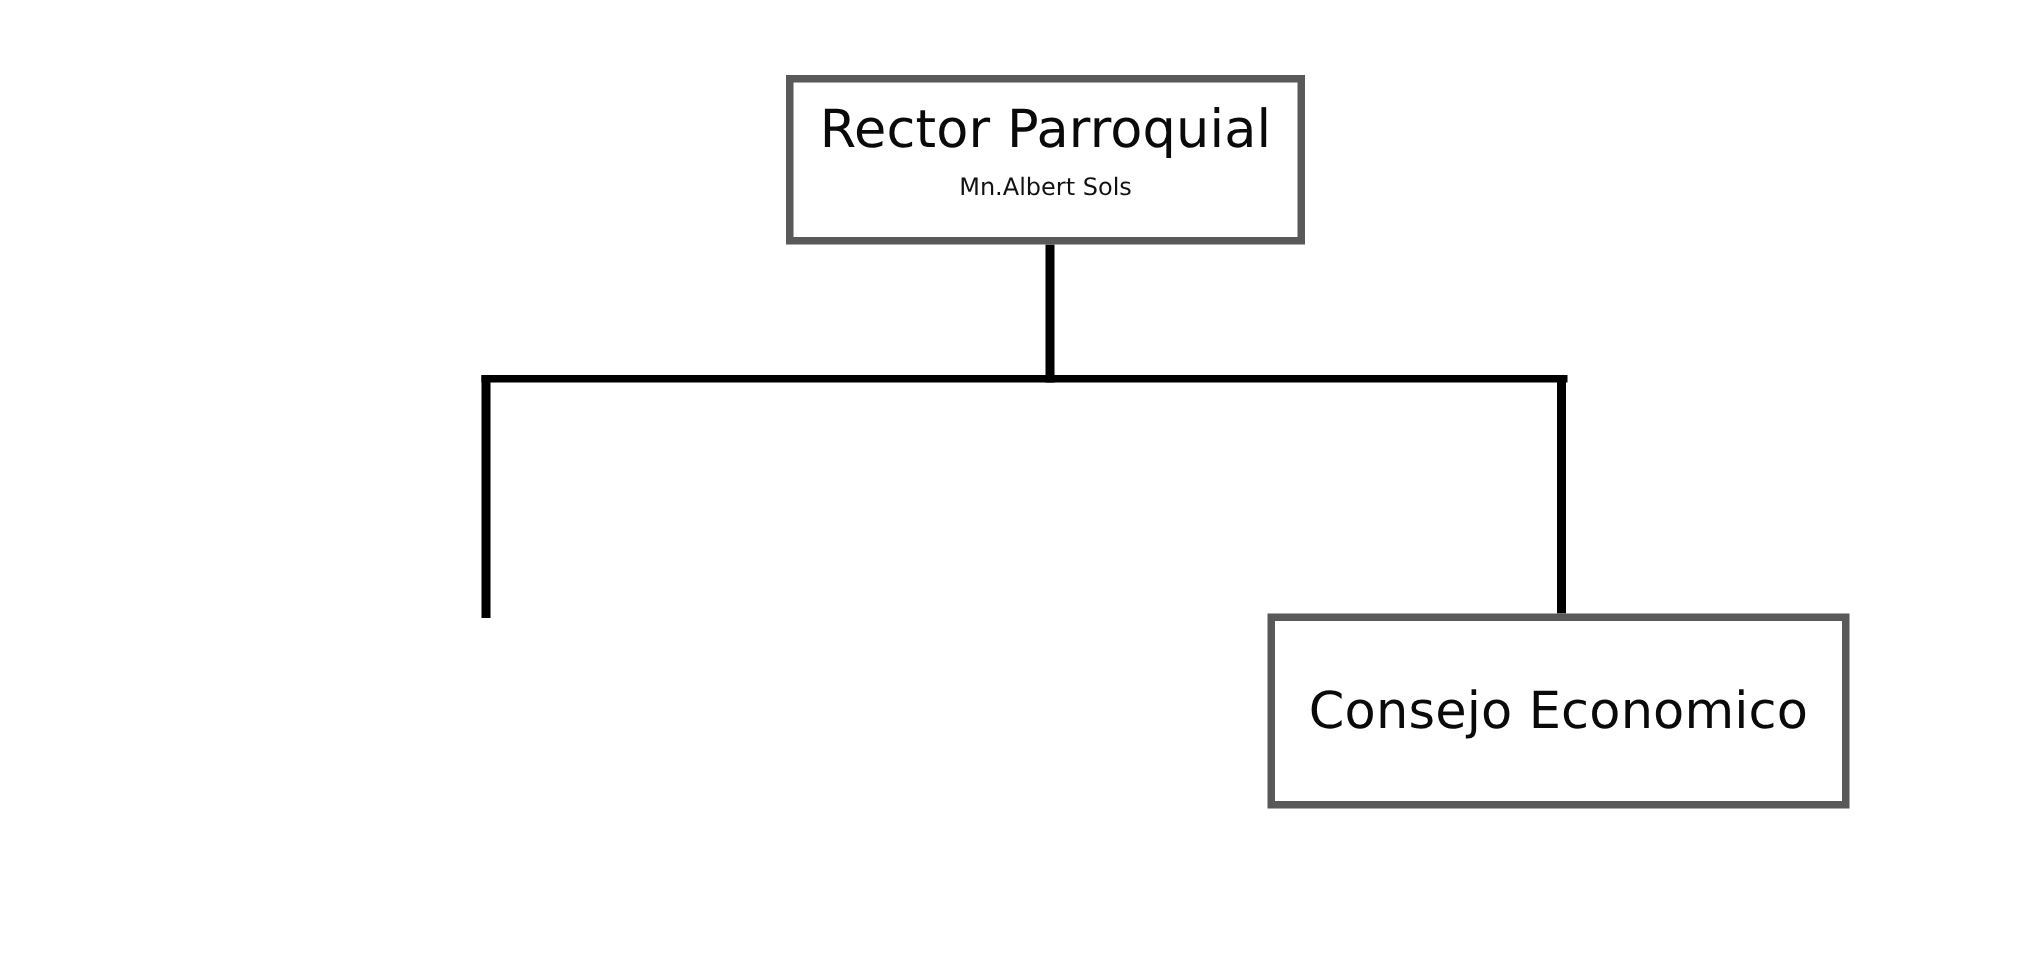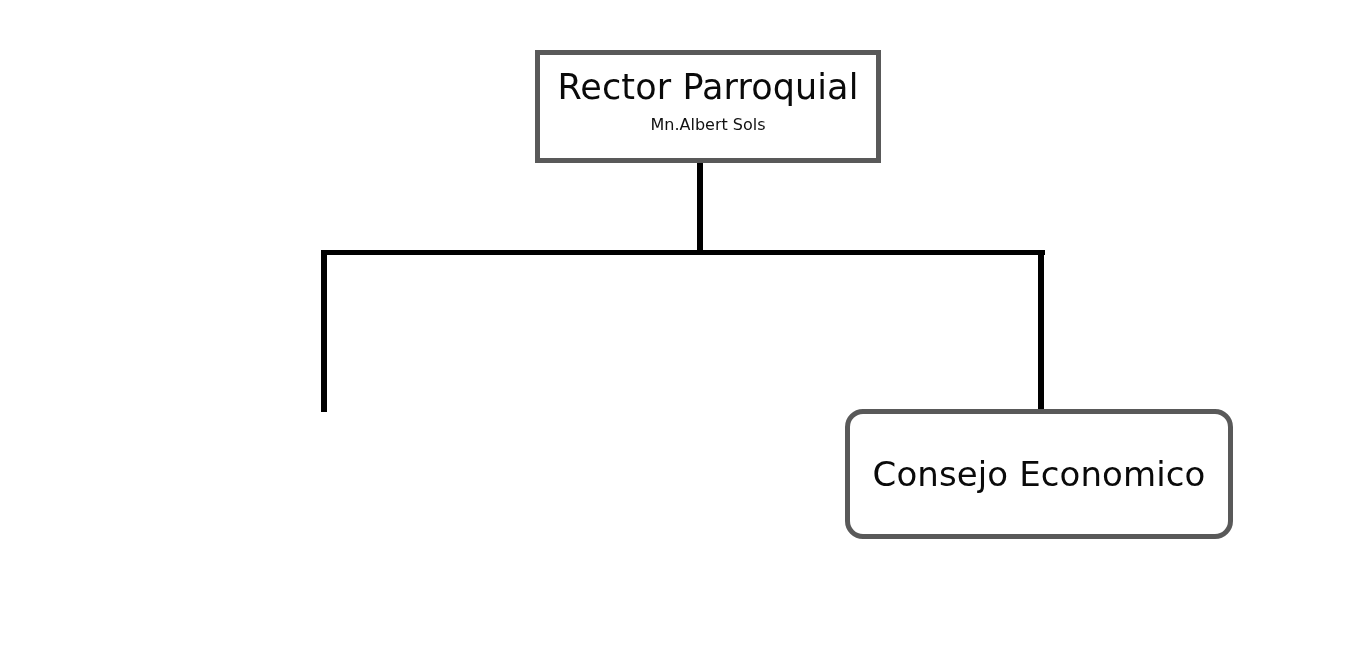--- a/index.html
+++ b/index.html
@@ -43,41 +43,40 @@
   .node-subtitle {
     font-size: 16px;
     line-height: 1.2;
     color: #111111;
     font-weight: 400;
     white-space: nowrap;
     margin-top: 9px;
   }
 
   #node-root {
-    left: 535px;
+    left: 524px;
     top: 50px;
     width: 346px;
     height: 113px;
     padding-bottom: 10px;
   }
   #node-root .node-title { font-size: 35px; }
 
   #node-parish-council {
     left: 128px;
     top: 409px;
     width: 389px;
     height: 130px;
   }
 
   #node-economic-council {
     left: 845px;
     top: 409px;
     width: 388px;
     height: 130px;
-    border-radius: 18px;
   }
 
   
   .conn {
     position: absolute;
     background: #000000;
     z-index: 1;
   }
   #conn-root-stem {
     left: 697px;

